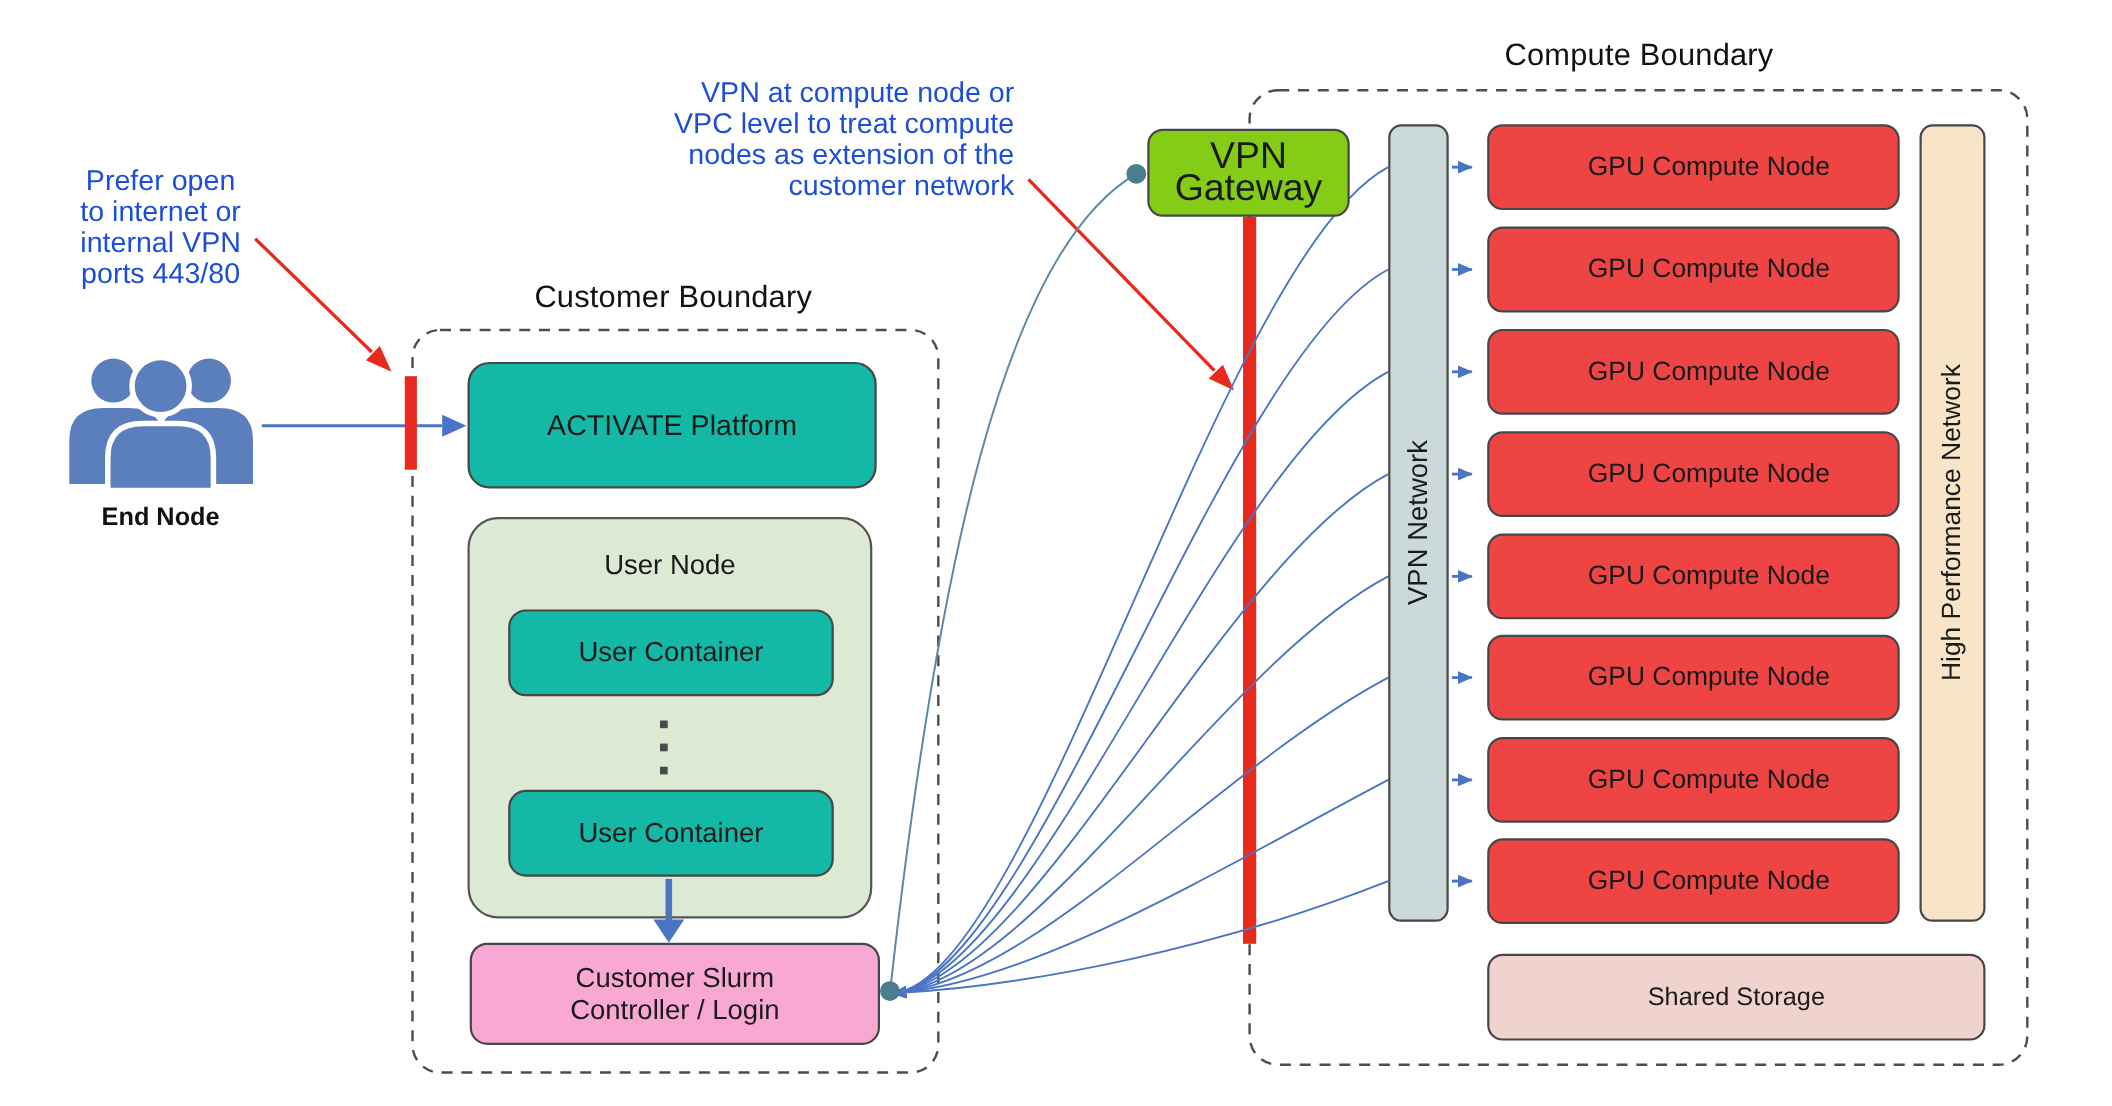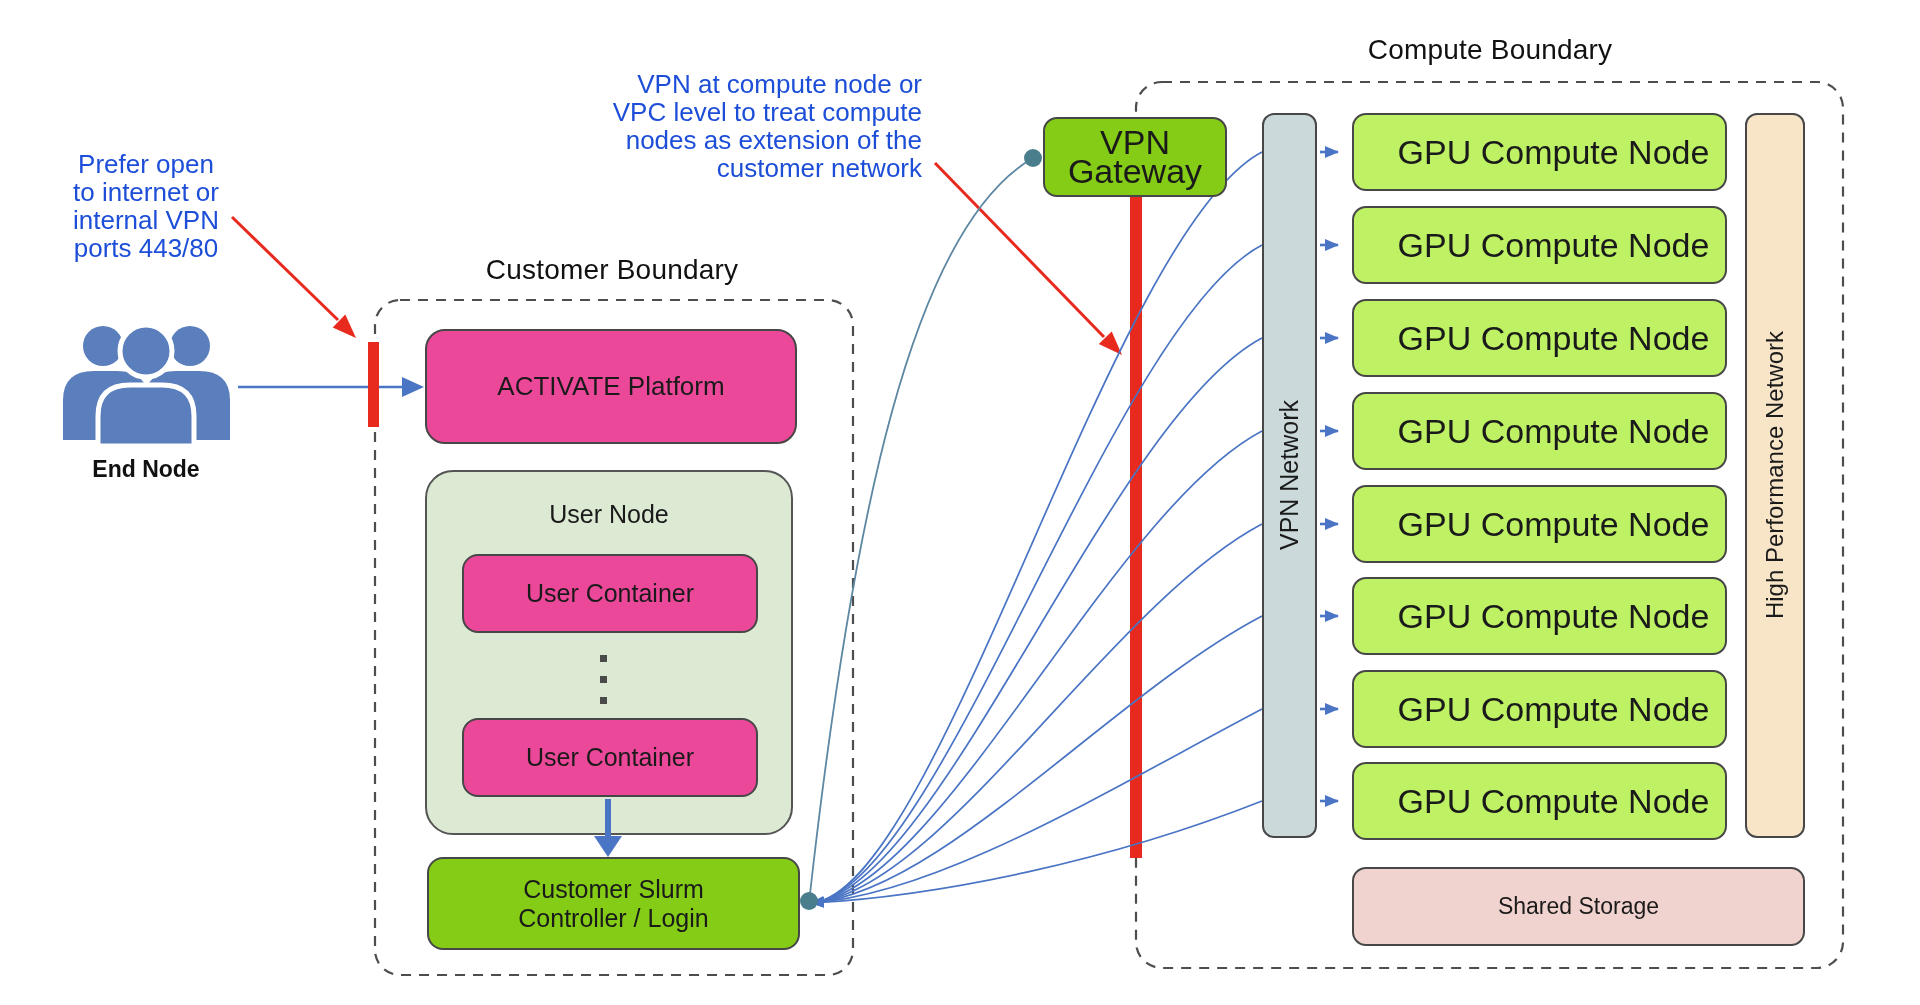--- a/index.html
+++ b/index.html
@@ -8,30 +8,30 @@
     font-family:"Liberation Sans", sans-serif;color:#1a1a1a;
   }
   .abs{position:absolute;}
   svg.layer{position:absolute;left:0;top:0;width:1920px;height:1005px;pointer-events:none;}
   #boxes{position:absolute;left:0;top:0;width:1920px;height:1005px;}
 
   .node{
     position:absolute;display:flex;align-items:center;justify-content:center;
     box-sizing:border-box;border:2.4px solid #474747;text-align:center;
   }
-  .white-box{background:#ec4899;border-radius:20px;font-size:26px;}
+  .white-box{background:#14b8a6;border-radius:20px;font-size:26px;}
   .title{
     position:absolute;font-weight:normal;font-size:28px;color:#111111;
     text-align:center;letter-spacing:.2px;
   }
   .annotation{
     position:absolute;color:#1d4ed8;font-size:26px;line-height:28px;
   }
   .gpu{
-    background:#bef264;border-radius:14px;font-size:34px;padding-left:28px;
+    background:#ef4444;border-radius:14px;font-size:24px;padding-left:28px;
   }
   .vbar{
     border-radius:12px;
   }
   .vlabel{
     writing-mode:vertical-rl;transform:rotate(180deg);
     font-size:25px;white-space:nowrap;color:#1a1a1a;
   }
   .two-line{flex-direction:column;line-height:29px;}
   .sq-dot{position:absolute;width:7px;height:7px;background:#4a4a4a;}
@@ -139,21 +139,21 @@
     <div>
       <div class="sq-dot" style="left:600px;top:655px;"></div>
       <div class="sq-dot" style="left:600px;top:676px;"></div>
       <div class="sq-dot" style="left:600px;top:697px;"></div>
     </div>
 
     <div class="node white-box" style="left:462px;top:718px;width:296px;height:79px;border-radius:16px;font-size:25px;">
       <span>User Container</span>
     </div>
 
-    <div class="node two-line" style="left:427px;top:857px;width:373px;height:93px;background:#84cc16;border-radius:16px;font-size:25px;">
+    <div class="node two-line" style="left:427px;top:857px;width:373px;height:93px;background:#f9a8d4;border-radius:16px;font-size:25px;">
       <span>Customer Slurm</span>
       <span>Controller / Login</span>
     </div>
 
     <div class="title" style="left:1290px;top:34px;width:400px;">Compute Boundary</div>
 
     <div class="node two-line" style="left:1043px;top:117px;width:184px;height:80px;background:#84cc16;border-radius:14px;font-size:34px;">
       <span>VPN</span>
       <span>Gateway</span>
     </div>

